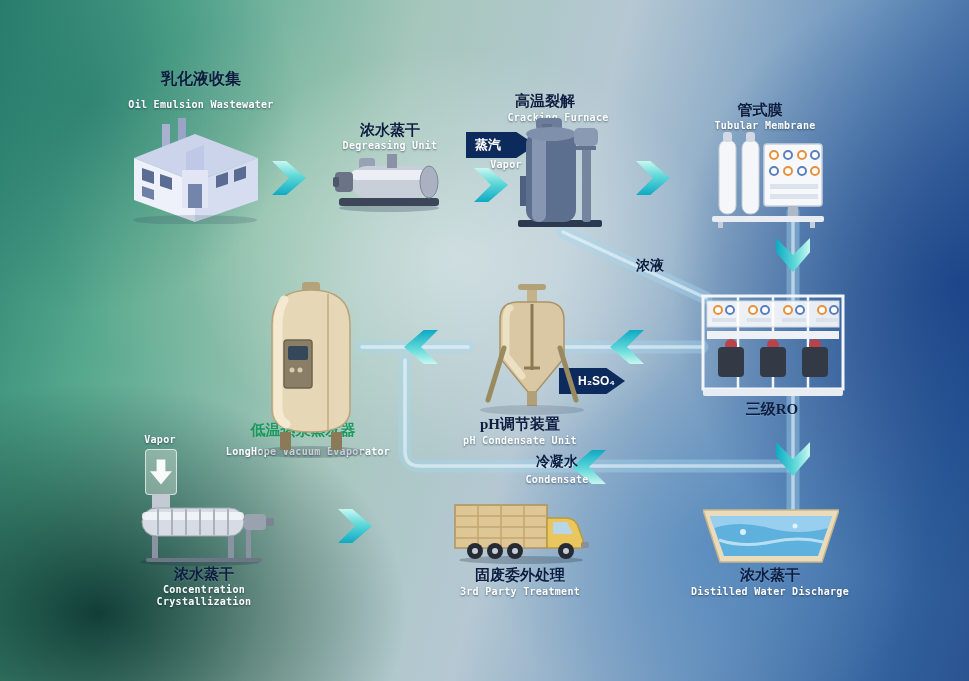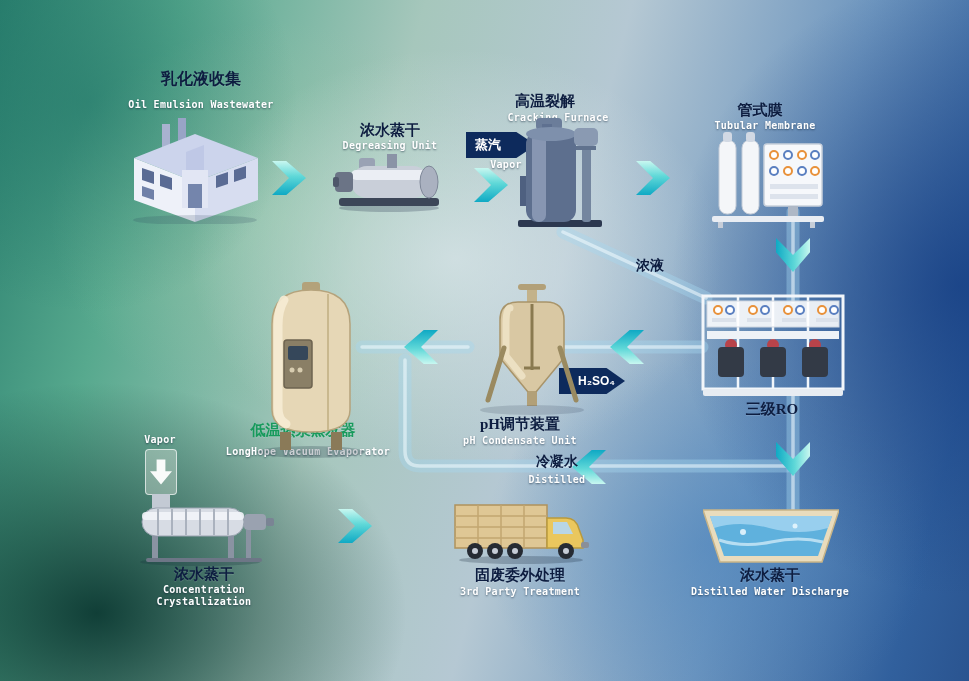--- a/index.html
+++ b/index.html
@@ -88,21 +88,21 @@
   </div>
   <div class="en" style="left:476px;top:159px;width:60px;">Vapor</div>
 
   <div class="zh" style="left:618px;top:257px;width:64px;font-size:14px;text-align:center;">浓液</div>
 
   <div class="flag" style="left:559px;top:368px;width:66px;justify-content:center;">
     <span style="font-family:'Liberation Sans',sans-serif;font-size:12px;">H₂SO₄</span>
   </div>
 
   <div class="zh" style="left:514px;top:453px;width:86px;font-size:14px;">冷凝水</div>
-  <div class="en" style="left:510px;top:474px;width:94px;">Distilled</div>
+  <div class="en" style="left:510px;top:474px;width:94px;">Condensate</div>
 
   <div class="en" style="left:128px;top:434px;width:64px;">Vapor</div>
   <div class="vaporbox" style="left:145px;top:449px;">
     <svg width="22" height="30" viewBox="0 0 30 34">
       <polygon points="9,0 21,0 21,16 30,16 15,34 0,16 9,16" fill="#ffffff" opacity="0.95"></polygon>
     </svg>
   </div>
 
   <div class="zh" style="left:106px;top:69px;width:190px;font-size:16px;">乳化液收集</div>
   <div class="en" style="left:101px;top:99px;width:200px;">Oil Emulsion Wastewater</div>

